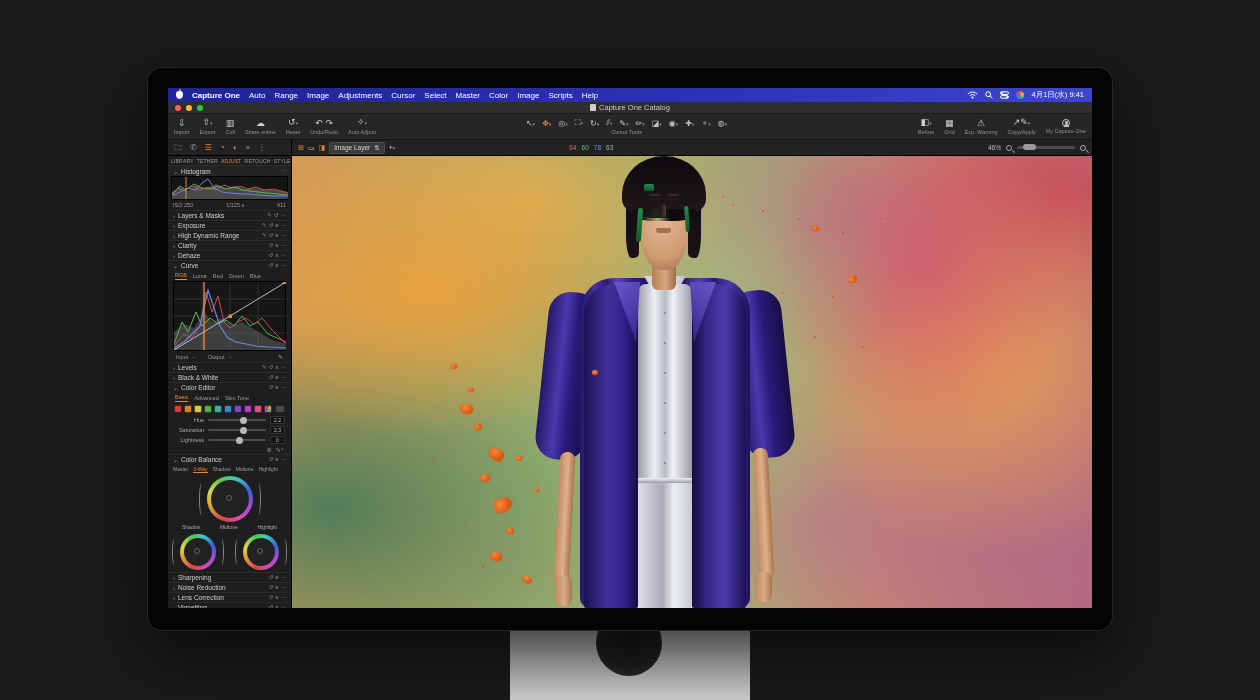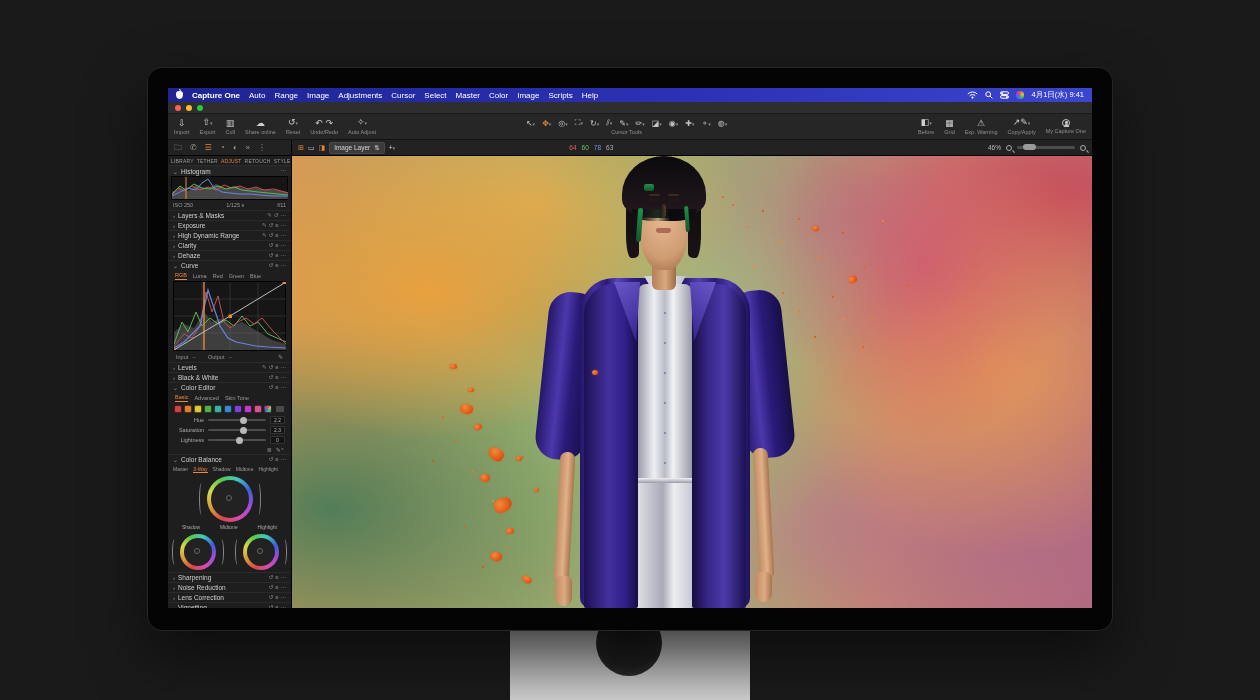--- a/index.html
+++ b/index.html
@@ -253,20 +253,21 @@
             </svg>
           <span class="orb"></span>
           <span class="clock">4月1日(水) 9:41</span>
         </span>
       </div>
 
       <div class="titlebar">
         <span class="tl r"></span>
         <span class="tl y"></span>
         <span class="tl g"></span>
+        <span class="wtitle"><span class="doc-icon"></span><span>Capture One Catalog</span></span>
       </div>
 
       <div class="toolbar">
         <div class="tgroup">
           <div class="tbtn">
               <span class="ig">⇩</span>
               <span class="lb">Import</span>
             </div>
           <div class="tbtn">
               <span class="ig">⇧<span class="caret">▾</span></span>

